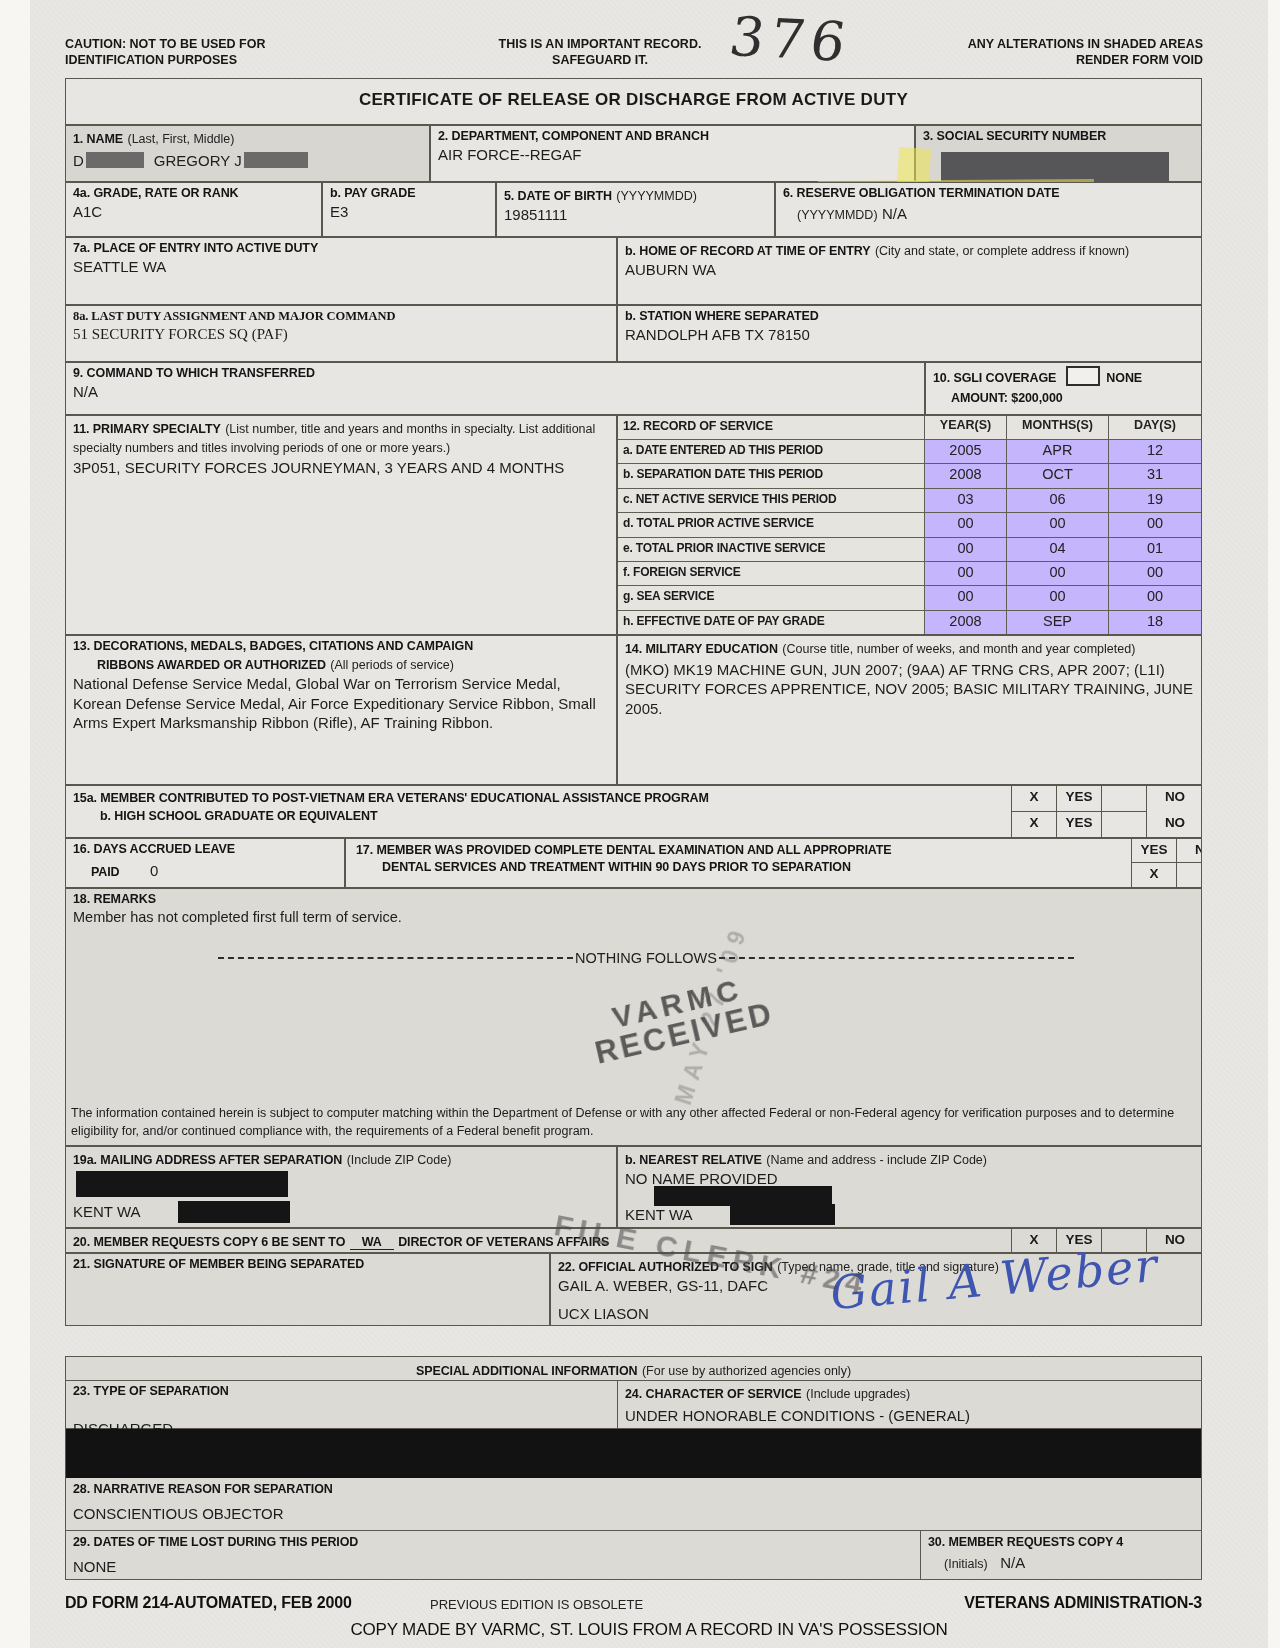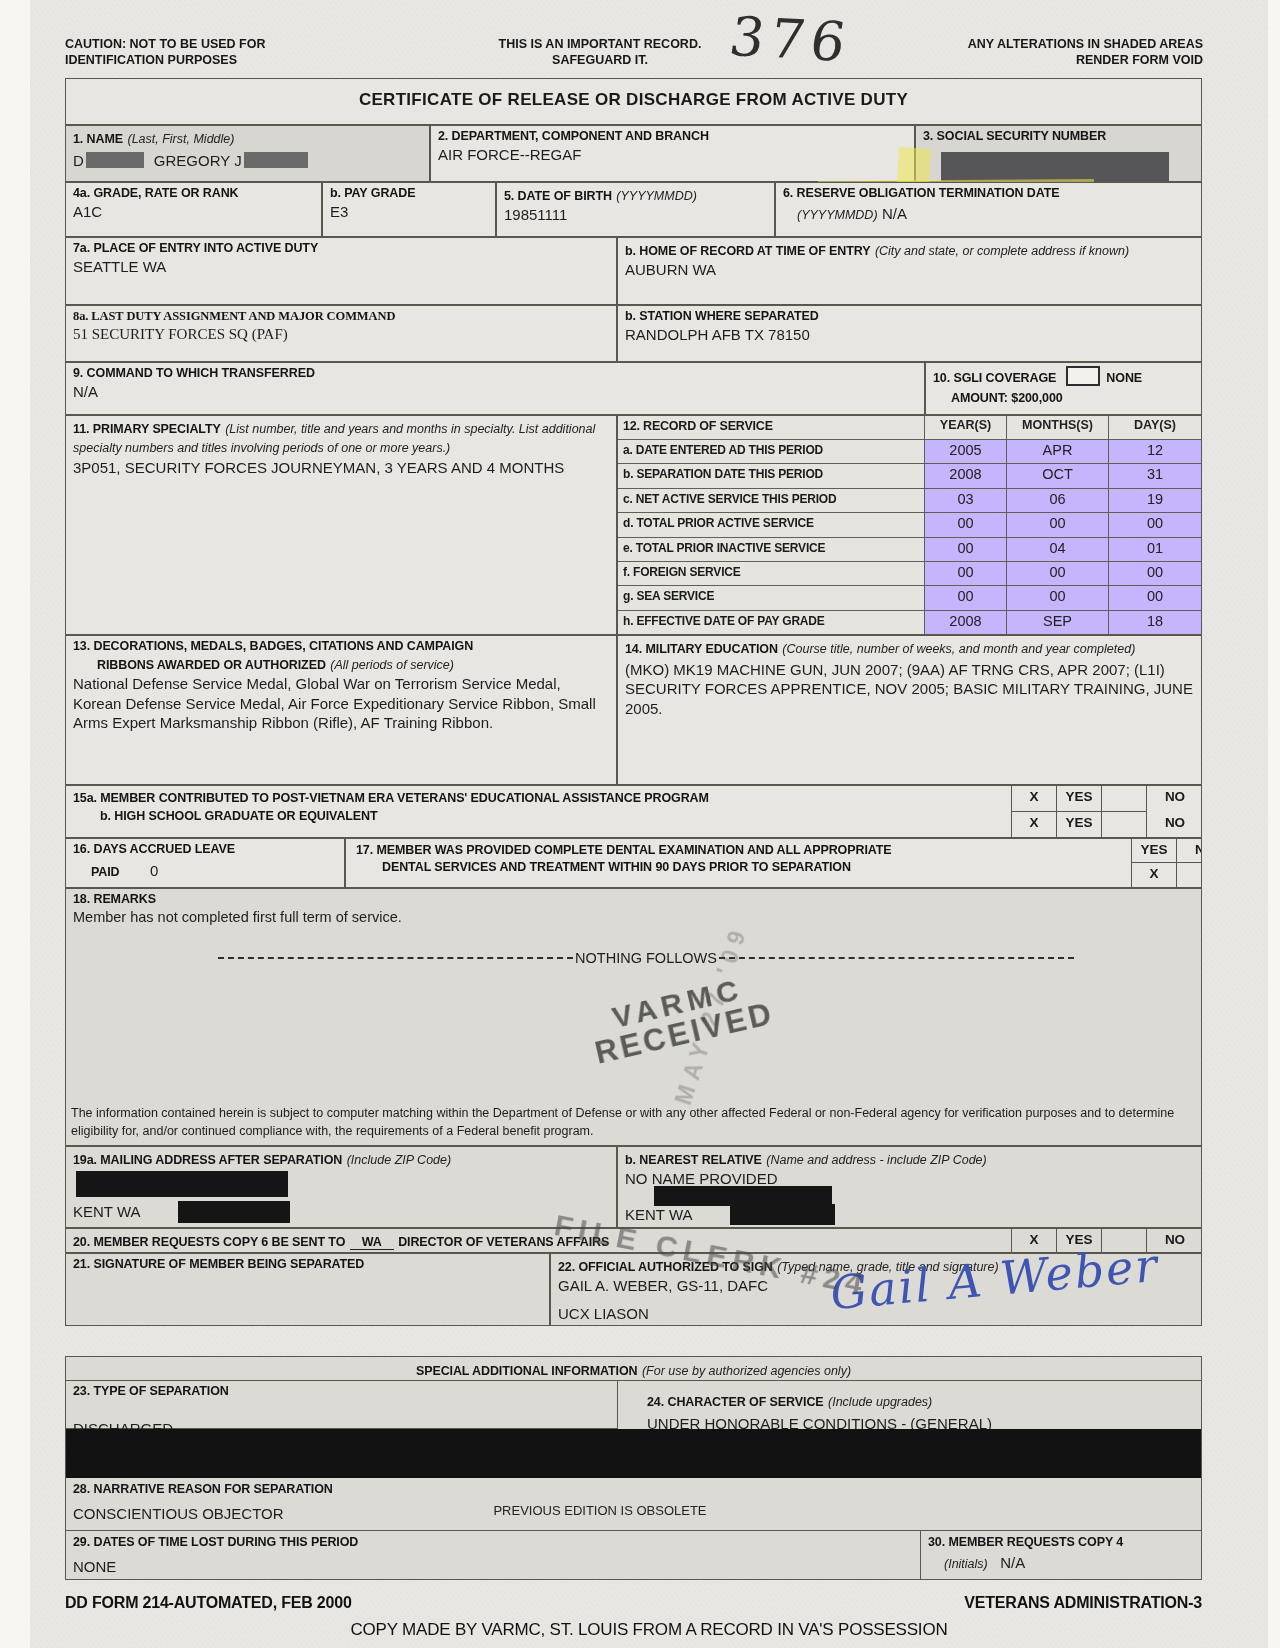--- a/index.html
+++ b/index.html
@@ -6,21 +6,21 @@
   body{width:1280px;height:1648px;position:relative;background:#f7f6f3;
        font-family:"Liberation Sans",sans-serif;color:#1a1a1a;overflow:hidden;}
   #page{position:absolute;left:30px;top:0;width:1238px;height:1648px;background:#e9e7e3;
         background-image:repeating-linear-gradient(47deg,rgba(0,0,0,.012) 0 2px,rgba(255,255,255,.012) 2px 4px);}
   .abs{position:absolute;box-sizing:border-box;}
   .c{position:absolute;box-sizing:border-box;border:1.5px solid #5a574f;background:#e8e6e2;
      padding:3px 7px;overflow:hidden;}
   .sh{background:#d8d6d1;}
   .gr{background:#dcdad5;}
   .lb{font-size:12.5px;font-weight:bold;line-height:1.25;letter-spacing:-.1px;color:#141414;}
-  .it{font-style:italic;font-weight:normal;font-size:12.5px;color:#222;}
+  .it{font-weight:normal;font-size:12.5px;color:#222;}
   .val{font-size:15px;line-height:1.3;font-weight:normal;color:#1d1d1d;}
   .topline{font-size:12.5px;font-weight:bold;line-height:1.3;color:#161616;}
   .redact{display:inline-block;background:#6b6a6b;vertical-align:-2px;}
   .blackbar{position:absolute;background:#151515;}
   .ybox{position:absolute;background:rgba(236,230,80,.55);pointer-events:none;}
   .minicell{position:absolute;box-sizing:border-box;border-left:1.5px solid #5a574f;
             text-align:center;font-weight:bold;font-size:13.5px;padding-top:3px;}
   .svc{position:absolute;left:0;top:0;right:0;bottom:0;display:grid;
        grid-template-columns:306px 82px 102px 1fr;grid-template-rows:23px repeat(8,1fr);}
   .svc>div{box-sizing:border-box;overflow:hidden;}
@@ -283,21 +283,21 @@
 
   <div class="c gr" style="left:35px;top:1356px;width:1137px;height:224px;padding:0;">
     <div style="position:absolute;left:0;top:0;width:100%;height:24px;border-bottom:1.5px solid #5a574f;text-align:center;box-sizing:border-box;padding-top:4px;">
       <span class="lb">SPECIAL ADDITIONAL INFORMATION</span>
       <span class="it">(For use by authorized agencies only)</span>
     </div>
     <div style="position:absolute;left:0;top:24px;width:552px;height:48px;border-bottom:1.5px solid #5a574f;border-right:1.5px solid #5a574f;box-sizing:border-box;padding:3px 7px;">
       <div class="lb">23.  TYPE OF SEPARATION</div>
       <div class="val" style="margin-top:19px;">DISCHARGED</div>
     </div>
-    <div style="position:absolute;left:552px;top:32px;right:0;height:48px;border-bottom:1.5px solid #5a574f;box-sizing:border-box;padding:3px 7px;margin-left:22px;">
+    <div style="position:absolute;left:552px;top:24px;right:0;height:48px;border-bottom:1.5px solid #5a574f;box-sizing:border-box;padding:3px 7px;">
       <span class="lb">24.  CHARACTER OF SERVICE</span>
       <span class="it">(Include upgrades)</span>
       <div class="val" style="margin-top:3px;">UNDER HONORABLE CONDITIONS - (GENERAL)</div>
     </div>
     <div class="blackbar" style="left:0;top:72px;width:100%;height:49px;background:#121212;"></div>
     <div style="position:absolute;left:0;top:121px;width:100%;height:53px;border-bottom:1.5px solid #5a574f;box-sizing:border-box;padding:4px 7px;">
       <div class="lb">28.  NARRATIVE REASON FOR SEPARATION</div>
       <div class="val" style="margin-top:6px;">CONSCIENTIOUS OBJECTOR</div>
     </div>
     <div style="position:absolute;left:0;top:174px;width:855px;height:50px;border-right:1.5px solid #5a574f;box-sizing:border-box;padding:4px 7px;">
@@ -314,17 +314,17 @@
   </div>
 
   <div class="stamp" style="left:560px;top:986px;transform:rotate(-13deg);">
     <div style="font-size:30px;letter-spacing:5px;">VARMC</div>
     <div style="font-size:31px;letter-spacing:3px;margin-top:-4px;">RECEIVED</div>
   </div>
   <div class="stamp" style="left:640px;top:1100px;transform:rotate(-72deg);transform-origin:left top;font-size:23px;letter-spacing:7px;color:rgba(60,60,60,.28);">MAY 27 '09</div>
   <div class="stamp" style="left:528px;top:1208px;transform:rotate(11deg);transform-origin:left top;font-size:30px;letter-spacing:6px;color:rgba(72,72,72,.55);">FILE CLERK #24</div>
 
   <div class="abs ftb" style="left:35px;top:1594px;">DD FORM 214-AUTOMATED, FEB 2000</div>
-  <div class="abs" style="left:400px;top:1503px;width:340px;text-align:center;font-size:13px;color:#222;">PREVIOUS EDITION IS OBSOLETE</div>
+  <div class="abs" style="left:400px;top:1597px;width:340px;font-size:13px;color:#222;">PREVIOUS EDITION IS OBSOLETE</div>
   <div class="abs ftb" style="left:870px;top:1594px;width:302px;text-align:right;">VETERANS ADMINISTRATION-3</div>
   <div class="abs" style="left:0;top:1620px;width:100%;text-align:center;font-size:17px;color:#111;letter-spacing:-.2px;">COPY MADE BY VARMC, ST. LOUIS FROM A RECORD IN VA'S POSSESSION</div>
 
 </div>
 
 </body></html>

